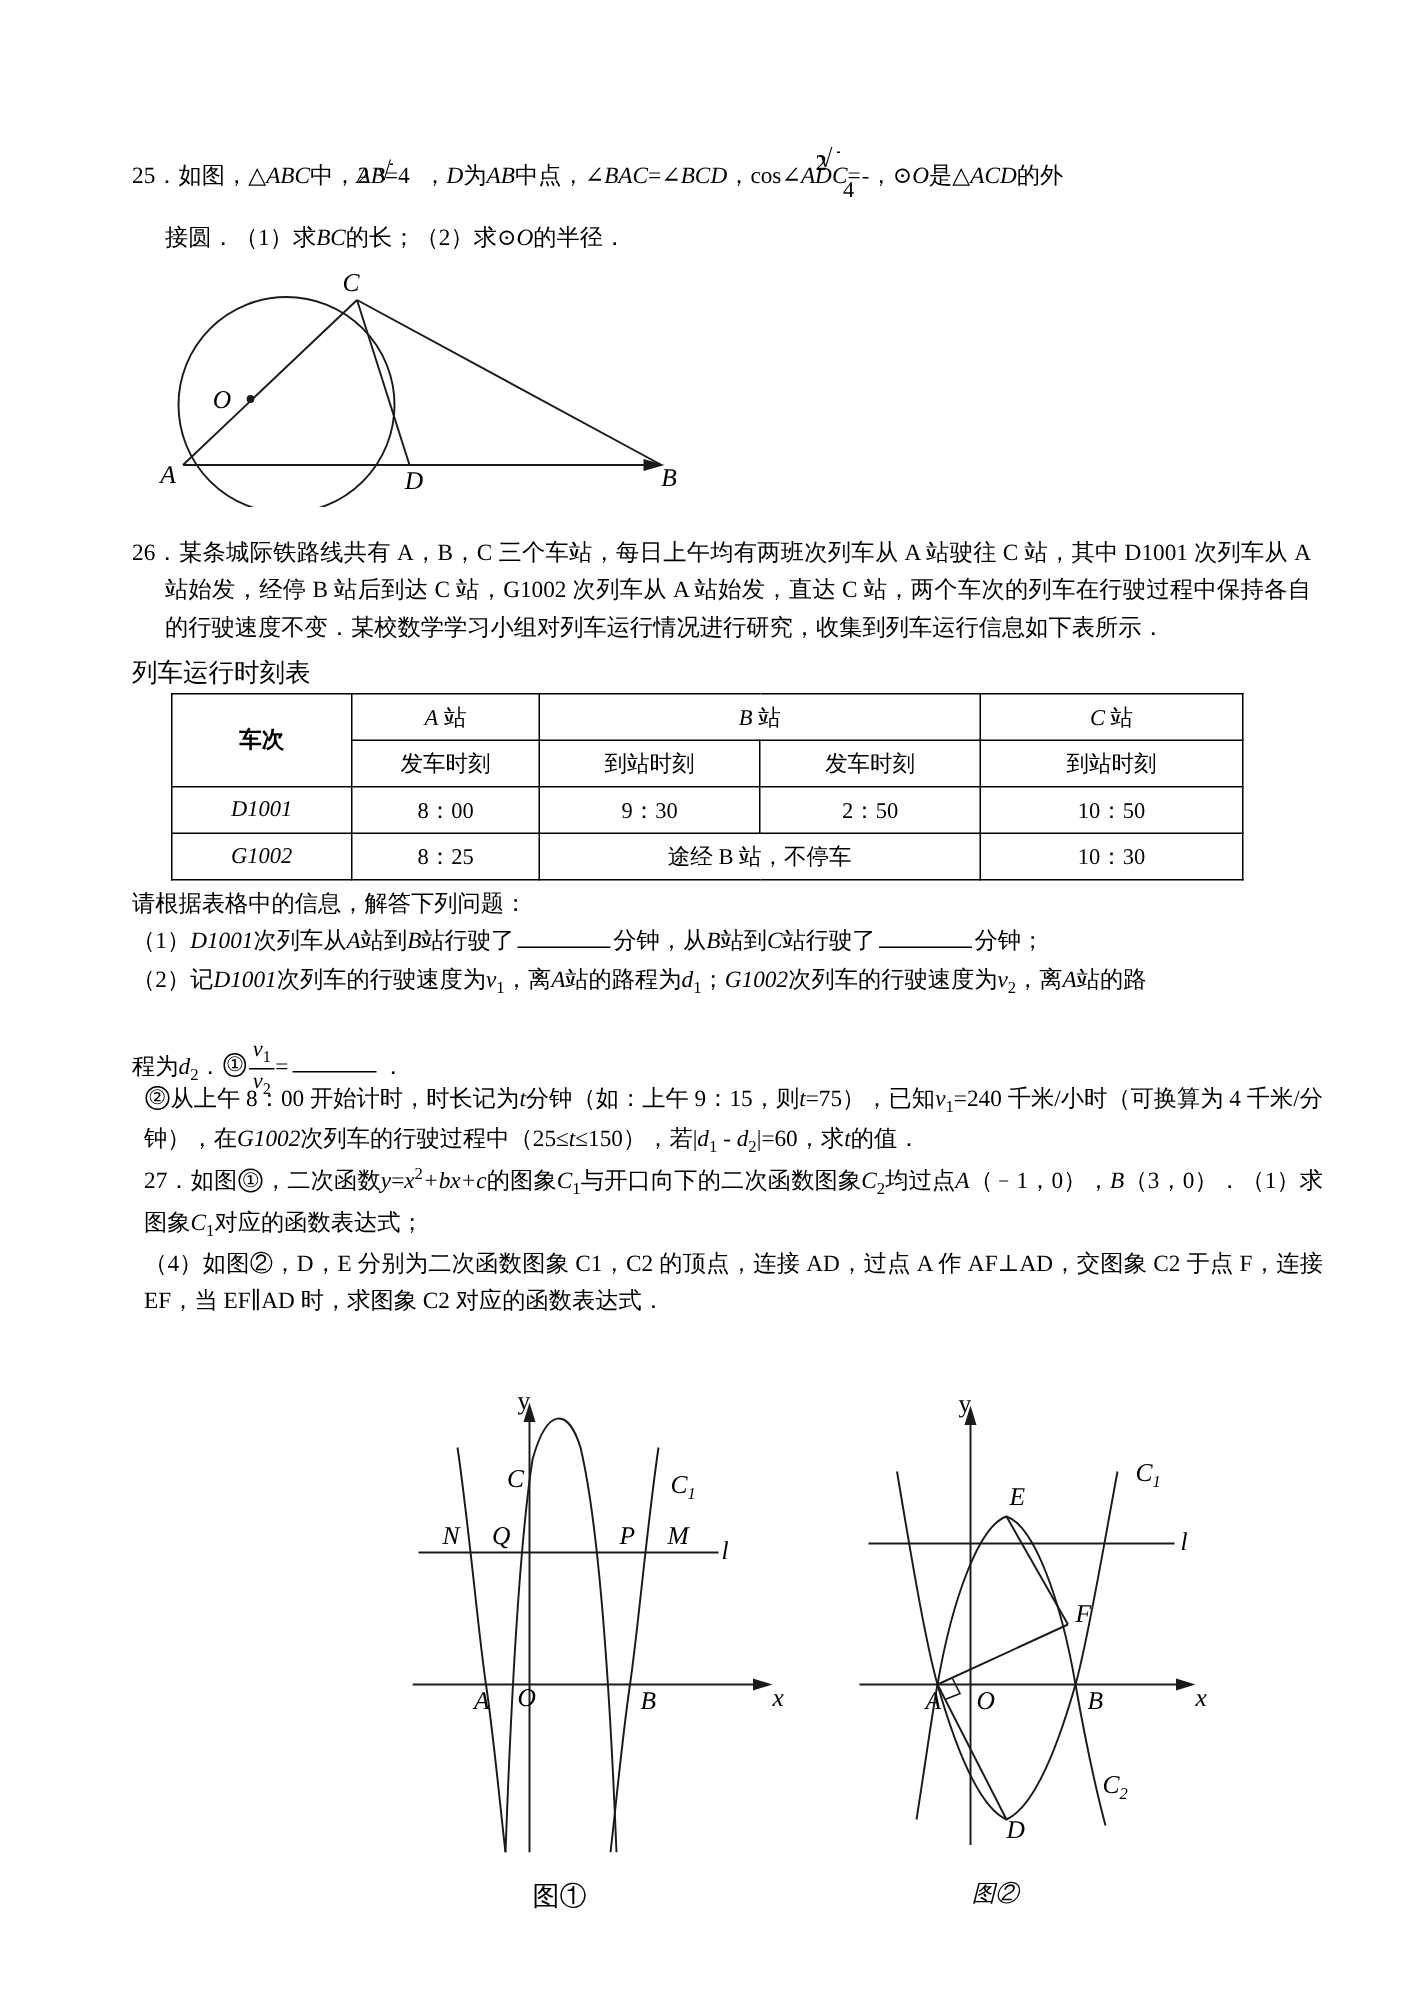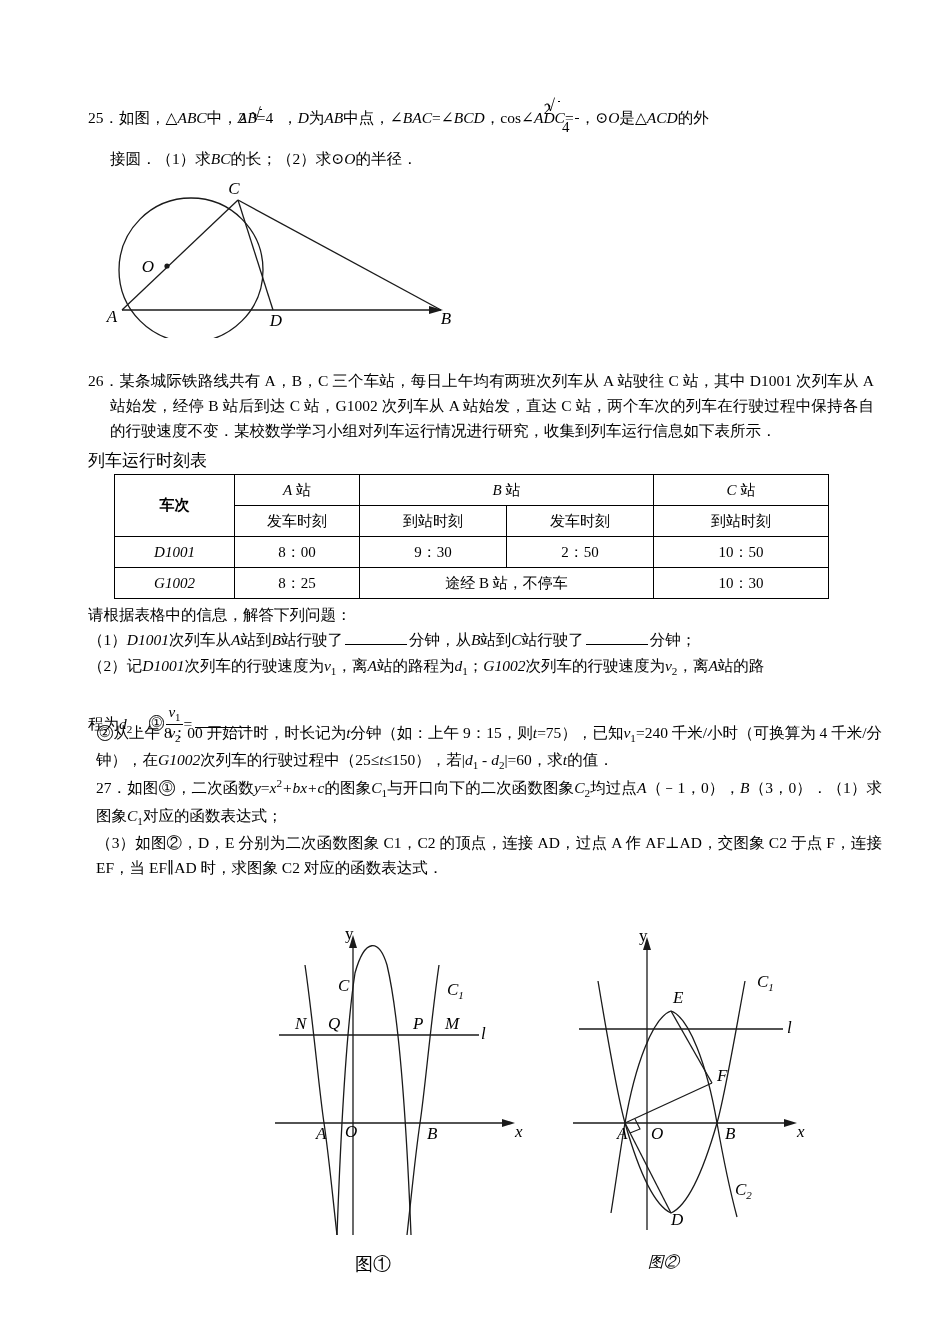--- a/index.html
+++ b/index.html
@@ -179,21 +179,21 @@
       <circle cx="79" cy="88" r="2.6" fill="#1a1a1a"></circle>
 
       <text x="60" y="94" text-anchor="middle">O</text>
       <text x="24" y="144" text-anchor="middle">A</text>
       <text x="188" y="148" text-anchor="middle">D</text>
       <text x="358" y="146" text-anchor="middle">B</text>
       <text x="146" y="16" text-anchor="middle">C</text>
     </svg>
   </div>
 
-  <div style="position:absolute; left:88px; top:368px; width:786px;">
+  <div style="position:absolute; left:88px; top:356px; width:786px;">
     <div class="para hang">
       <span>26</span><span>．某条城际铁路线共有 A，B，C 三个车站，每日上午均有两班次列车从 A 站驶往 C 站，其中 D1001 次列车从 A 站始发，经停 B 站后到达 C 站，G1002 次列车从 A 站始发，直达 C 站，两个车次的列车在行驶过程中保持各自的行驶速度不变．某校数学学习小组对列车运行情况进行研究，收集到列车运行信息如下表所示．</span>
     </div>
     <div class="table-label">列车运行时刻表</div>
     <table class="schedule">
       <tbody>
         <tr>
           <td rowspan="2" style="width:115px;font-weight:bold;">车次</td>
           <td style="width:120px;"><i>A</i> 站</td>
           <td colspan="2" style="width:340px;"><i>B</i> 站</td>
@@ -238,21 +238,21 @@
 
   <div style="position:absolute; left:96px; top:720px; width:786px;">
     <div class="para">
       <span class="circlednum">②</span><span>从上午 8：00 开始计时，时长记为</span><i>t</i><span>分钟（如：上午 9：15，则</span><i>t</i><span>=75），已知</span><i>v</i><span class="subn">1</span><span>=240 千米/小时（可换算为 4 千米/分钟），在</span><i>G1002</i><span>次列车的行驶过程中（25≤</span><i>t</i><span>≤150），若|</span><i>d</i><span class="subn">1</span><span> - </span><i>d</i><span class="subn">2</span><span>|=60，求</span><i>t</i><span>的值．</span>
     </div>
 
     <div class="para">
       <span>27</span><span>．如图</span><span class="circlednum">①</span><span>，二次函数</span><i>y</i><span>=</span><i>x</i><span class="sup">2</span><i>+bx+c</i><span>的图象</span><i>C</i><span class="subn">1</span><span>与开口向下的二次函数图象</span><i>C</i><span class="subn">2</span><span>均过点</span><i>A</i><span>（﹣1，0）</span><span>，</span><i>B</i><span>（3，0）．</span><span>（1）求图象</span><i>C</i><span class="subn">1</span><span>对应的函数表达式；</span>
     </div>
 
-    <div class="para">（3）如图②，D，E 分别为二次函数图象 C1，C2 的顶点，连接 AD，过点 A 作 AF⊥AD，交图象 C2 于点 F，连接 EF，当 EF∥AD 时，求图象 C2 对应的函数表达式．</div>
+    <div class="para">（4）如图②，D，E 分别为二次函数图象 C1，C2 的顶点，连接 AD，过点 A 作 AF⊥AD，交图象 C2 于点 F，连接 EF，当 EF∥AD 时，求图象 C2 对应的函数表达式．</div>
   </div>
 
   <div class="figure-wrap" style="left:275px; top:925px;">
     <svg width="250" height="310" viewBox="0 0 250 310">
 
       <line x1="0" y1="198" x2="236" y2="198" stroke="#1a1a1a" stroke-width="1.3"></line>
       <path d="M227,194 L240,198 L227,202" fill="#1a1a1a"></path>
       <line x1="78" y1="310" x2="78" y2="14" stroke="#1a1a1a" stroke-width="1.3"></line>
       <path d="M74,23 L78,10 L82,23" fill="#1a1a1a"></path>
 

